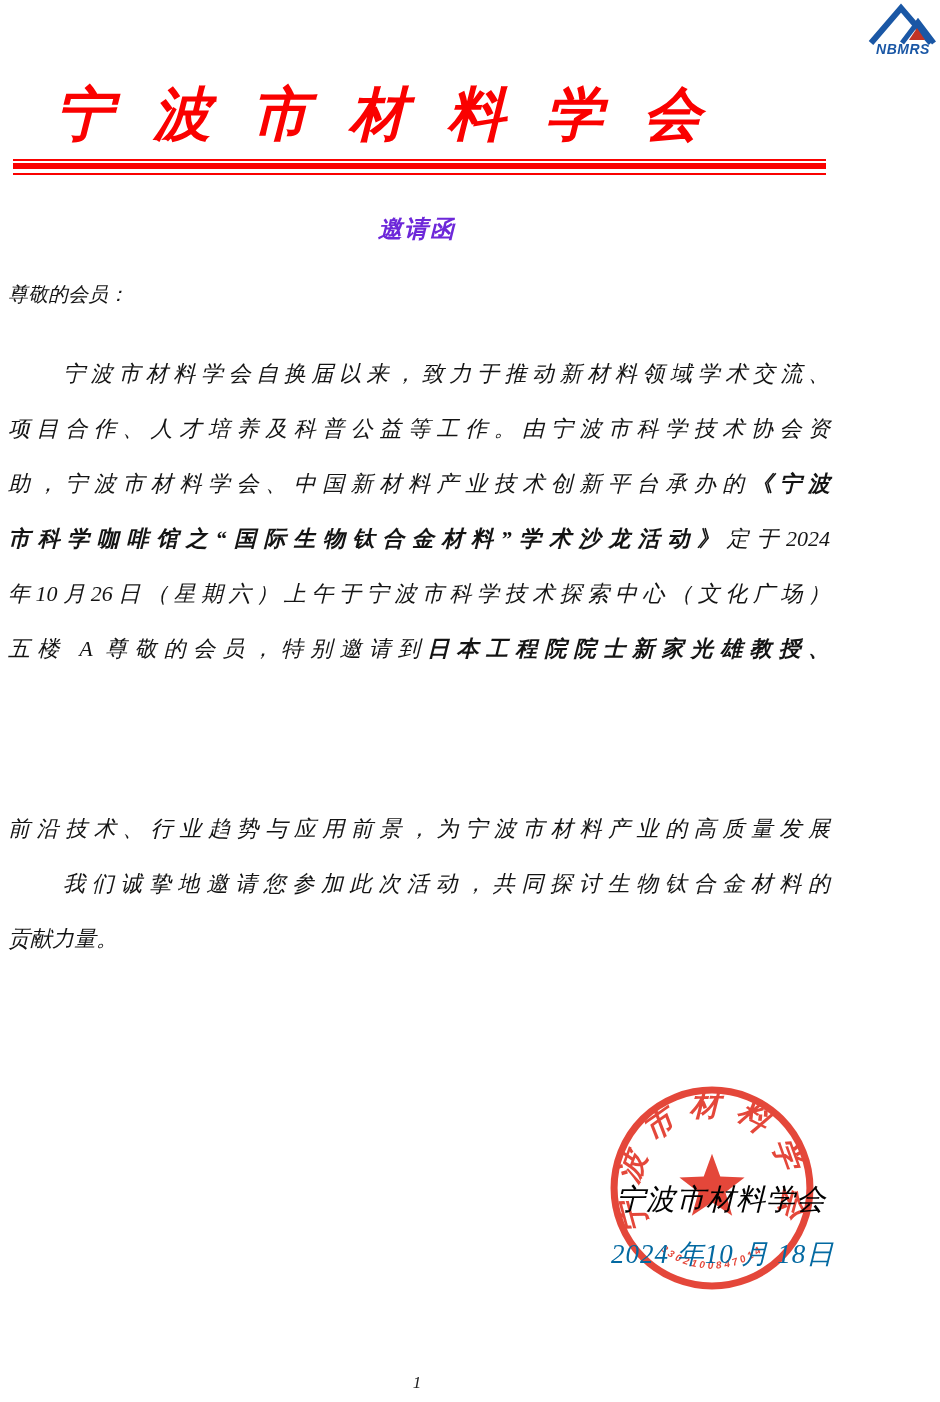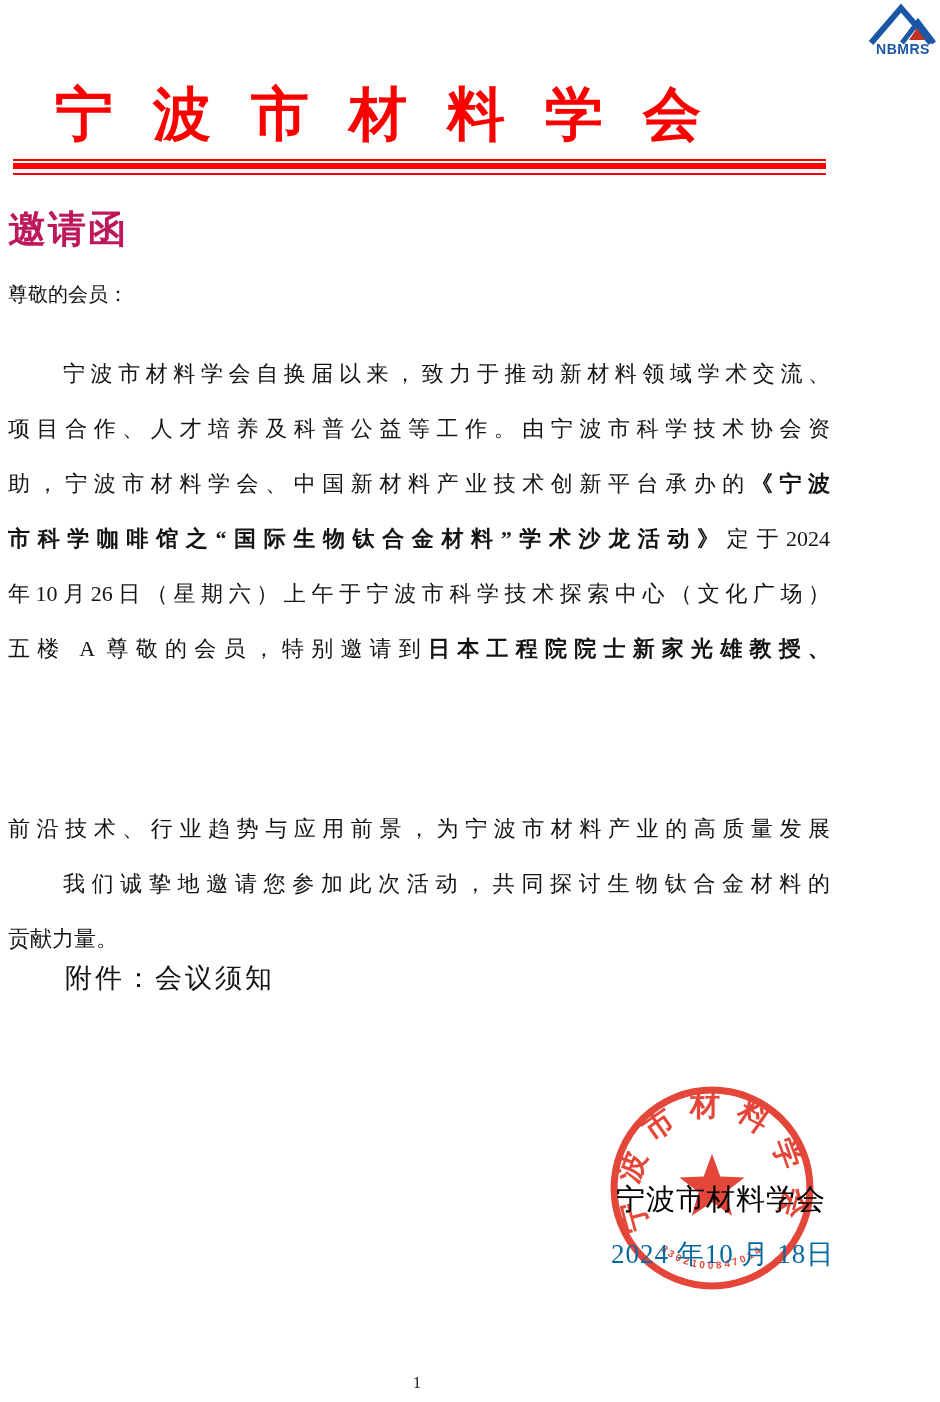--- a/index.html
+++ b/index.html
@@ -1,36 +1,36 @@
 <!DOCTYPE html>
 <html><head>
 <meta charset="utf-8">
 <style>
   html,body{margin:0;padding:0;background:#ffffff;}
   .page{
     position:relative;width:940px;height:1402px;background:#ffffff;overflow:hidden;
-    font-family:"Liberation Serif","DejaVu Serif",serif;color:#141414;
+    font-family:"Liberation Serif","DejaVu Serif",serif;color:#141414;font-style:italic;
   }
   
   .logo{position:absolute;top:2px;right:2px;width:70px;height:54px;}
   
   .org-title{
     position:absolute;top:80px;left:55px;white-space:nowrap;
     font-family:"Liberation Sans","DejaVu Sans",sans-serif;
     font-weight:bold;font-size:58px;line-height:68px;color:#fa0100;letter-spacing:40px;
   }
   .rule{position:absolute;left:13px;width:813px;background:#fa0100;}
   .rule.r1{top:159px;height:2px;}
   .rule.r2{top:163px;height:6px;}
   .rule.r3{top:173px;height:2px;}
   
   .doc-title{
-    position:absolute;top:206px;left:8px;width:818px;text-align:left;
+    position:absolute;top:206px;left:8px;width:818px;text-align:center;
     font-family:"Liberation Sans","DejaVu Sans",sans-serif;
-    font-weight:bold;font-size:38px;line-height:46px;color:#be185d;letter-spacing:2px;
+    font-weight:bold;font-size:24px;line-height:46px;color:#6d28d9;letter-spacing:2px;
   }
   .salutation{position:absolute;top:276px;left:8px;font-size:20px;line-height:36px;}
   .para{position:absolute;left:8px;width:822px;font-size:22px;}
   .para.p1{top:346px;}
   .para.p2{top:801px;}
   .line{line-height:55px;text-align:justify;text-align-last:justify;white-space:normal;}
   .line.indent{text-indent:55px;}
   .line.last{text-align-last:left;}
   .line b{font-weight:bold;}
   .attachment{position:absolute;top:951px;left:8px;width:822px;font-size:27px;line-height:55px;text-indent:57px;letter-spacing:3px;}
@@ -70,21 +70,20 @@
       <div class="line"><b>市科学咖啡馆之“国际生物钛合金材料”学术沙龙活动》</b><span>定于2024</span></div>
       <div class="line"><span>年10月26日（星期六）上午于宁波市科学技术探索中心（文化广场）</span></div>
       <div class="line"><span>五楼 A 尊敬的会员，特别邀请到</span><b>日本工程院院士新家光雄教授、</b></div>
     </div>
   <div class="para p2">
       <div class="line"><span>前沿技术、行业趋势与应用前景，为宁波市材料产业的高质量发展</span></div>
       <div class="line indent"><span>我们诚挚地邀请您参加此次活动，共同探讨生物钛合金材料的</span></div>
       <div class="line last"><span>贡献力量。</span></div>
     </div>
 
-  <div class="attachment">附件：会议须知</div>
 
   <div class="seal">
     <svg width="210" height="210" viewBox="0 0 208 208">
       <defs>
         <path id="sealArc" d="M53,155 A72,72 0 1 1 155,155" fill="none"></path>
         <path id="serialArc" d="M34.7,144 A80,80 0 0 0 173.3,144" fill="none"></path>
       </defs>
       <circle cx="104" cy="104" r="97" fill="none" stroke-width="7" stroke="#e23a2c"></circle>
       <polygon points="104,70 112.2,92.7 136.3,93.5 117.3,108.3 124,131.5 104,118 84,131.5 90.7,108.3 71.7,93.5 95.8,92.7" fill="#e23a2c"></polygon>
       <text font-size="30" font-weight="bold" letter-spacing="14" font-family="Liberation Sans, sans-serif" fill="#e23a2c">

